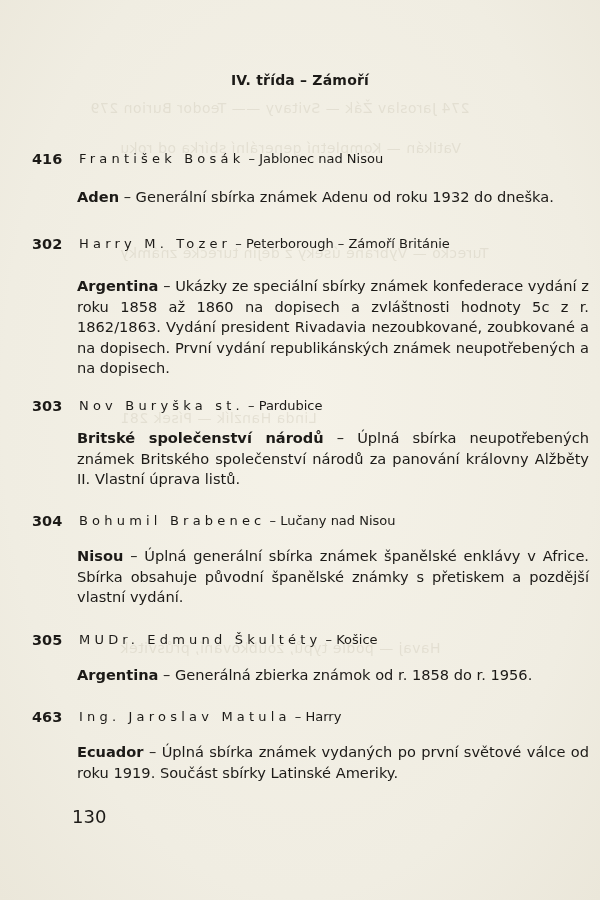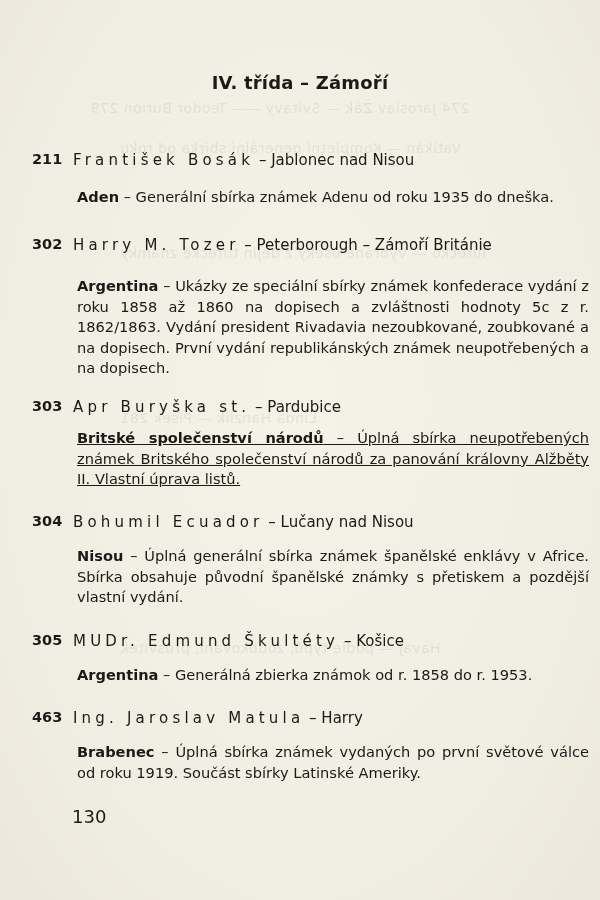--- a/index.html
+++ b/index.html
@@ -13,28 +13,28 @@
   .page {
     position: absolute; left: 0; top: 0; width: 600px; height: 900px;
     background: radial-gradient(ellipse at 50% 45%, #f5f2e8 0%, #f0ede2 70%, #ebe7da 100%);
   }
   .bleed {
     position: absolute; color: #d8d3c4; font-size: 14px; white-space: nowrap;
     transform: scaleX(-1); letter-spacing: 0.5px; opacity: 0.55;
   }
   .title {
     position: absolute; top: 72px; left: 0; width: 100%;
-    text-align: center; font-weight: bold; font-size: 18px; letter-spacing: 0.2px;
+    text-align: center; font-weight: bold; font-size: 14px; letter-spacing: 0.2px;
   }
   .entry { position: absolute; left: 32px; width: 530px; }
   .num {
     position: absolute; left: 0; top: 0; font-weight: bold; font-size: 14.5px;
   }
   .head {
-    position: absolute; left: 41px; top: 0; font-size: 15px; white-space: nowrap;
+    position: absolute; left: 47px; top: 0; font-size: 13px; white-space: nowrap;
   }
   .name { letter-spacing: 4.2px; }
   .desc {
     position: absolute; left: 45px; font-size: 14.6px; line-height: 20.5px;
     width: 512px; text-align: justify;
   }
   .desc b { font-weight: bold; }
   .pagenum { position: absolute; left: 72px; top: 806px; font-size: 18px; }
 </style>
 </head>
@@ -44,49 +44,49 @@
 
   <div class="bleed" style="left:90px;top:100px;">274 Jaroslav Žák — Svitavy —— Teodor Burion 279</div>
   <div class="bleed" style="left:120px;top:140px;">Vatikán — Kompletní generální sbírka od roku</div>
   <div class="bleed" style="left:120px;top:245px;">Turecko — Vybrané úseky z dějin turecké známky</div>
   <div class="bleed" style="left:120px;top:410px;">Linda Hanzlík — Písek 281</div>
   <div class="bleed" style="left:120px;top:640px;">Havaj — podle typů, zoubkování, průsvitek</div>
 
   <div class="title">IV. třída – Zámoří</div>
 
   <div class="entry" style="top:151px;">
-    <span class="num">211</span>
+    <span class="num">416</span>
     <span class="head"><span class="name">František Bosák</span><span> – Jablonec nad Nisou</span></span>
-    <div class="desc" style="top:36px;"><b>Aden</b><span> – Generální sbírka známek Adenu od roku 1935 do dneška.</span></div>
+    <div class="desc" style="top:36px;"><b>Aden</b><span> – Generální sbírka známek Adenu od roku 1932 do dneška.</span></div>
   </div>
 
   <div class="entry" style="top:236px;">
     <span class="num">302</span>
     <span class="head"><span class="name">Harry M. Tozer</span><span> – Peterborough – Zámoří Británie</span></span>
     <div class="desc" style="top:40px;"><b>Argentina</b><span> – Ukázky ze speciální sbírky známek konfederace vydání z roku 1858 až 1860 na dopisech a zvláštnosti hodnoty 5c z r. 1862/1863. Vydání president Rivadavia nezoubkované, zoubkované a na dopisech. První vydání republikánských známek neupotřebených a na dopisech.</span></div>
   </div>
 
   <div class="entry" style="top:398px;">
     <span class="num">303</span>
-    <span class="head"><span class="name">Apr Buryška st.</span><span> – Pardubice</span></span>
-    <div class="desc" style="top:30px;text-decoration:underline;"><b>Britské společenství národů</b><span> – Úplná sbírka neupotřebených známek Britského společenství národů za panování královny Alžběty II. Vlastní úprava listů.</span></div>
+    <span class="head"><span class="name">Nov Buryška st.</span><span> – Pardubice</span></span>
+    <div class="desc" style="top:30px;"><b>Britské společenství národů</b><span> – Úplná sbírka neupotřebených známek Britského společenství národů za panování královny Alžběty II. Vlastní úprava listů.</span></div>
   </div>
 
   <div class="entry" style="top:513px;">
     <span class="num">304</span>
-    <span class="head"><span class="name">Bohumil Ecuador</span><span> – Lučany nad Nisou</span></span>
+    <span class="head"><span class="name">Bohumil Brabenec</span><span> – Lučany nad Nisou</span></span>
     <div class="desc" style="top:33px;"><b>Nisou</b><span> – Úplná generální sbírka známek španělské enklávy v Africe. Sbírka obsahuje původní španělské známky s přetiskem a pozdější vlastní vydání.</span></div>
   </div>
 
   <div class="entry" style="top:632px;">
     <span class="num">305</span>
     <span class="head"><span class="name">MUDr. Edmund Škultéty</span><span> – Košice</span></span>
-    <div class="desc" style="top:33px;"><b>Argentina</b><span> – Generálná zbierka známok od r. 1858 do r. 1953.</span></div>
+    <div class="desc" style="top:33px;"><b>Argentina</b><span> – Generálná zbierka známok od r. 1858 do r. 1956.</span></div>
   </div>
 
   <div class="entry" style="top:709px;">
     <span class="num">463</span>
     <span class="head"><span class="name">Ing. Jaroslav Matula</span><span> – Harry</span></span>
-    <div class="desc" style="top:33px;"><b>Brabenec</b><span> – Úplná sbírka známek vydaných po první světové válce od roku 1919. Součást sbírky Latinské Ameriky.</span></div>
+    <div class="desc" style="top:33px;"><b>Ecuador</b><span> – Úplná sbírka známek vydaných po první světové válce od roku 1919. Součást sbírky Latinské Ameriky.</span></div>
   </div>
 
   <div class="pagenum">130</div>
 </div>
 
 </body></html>

